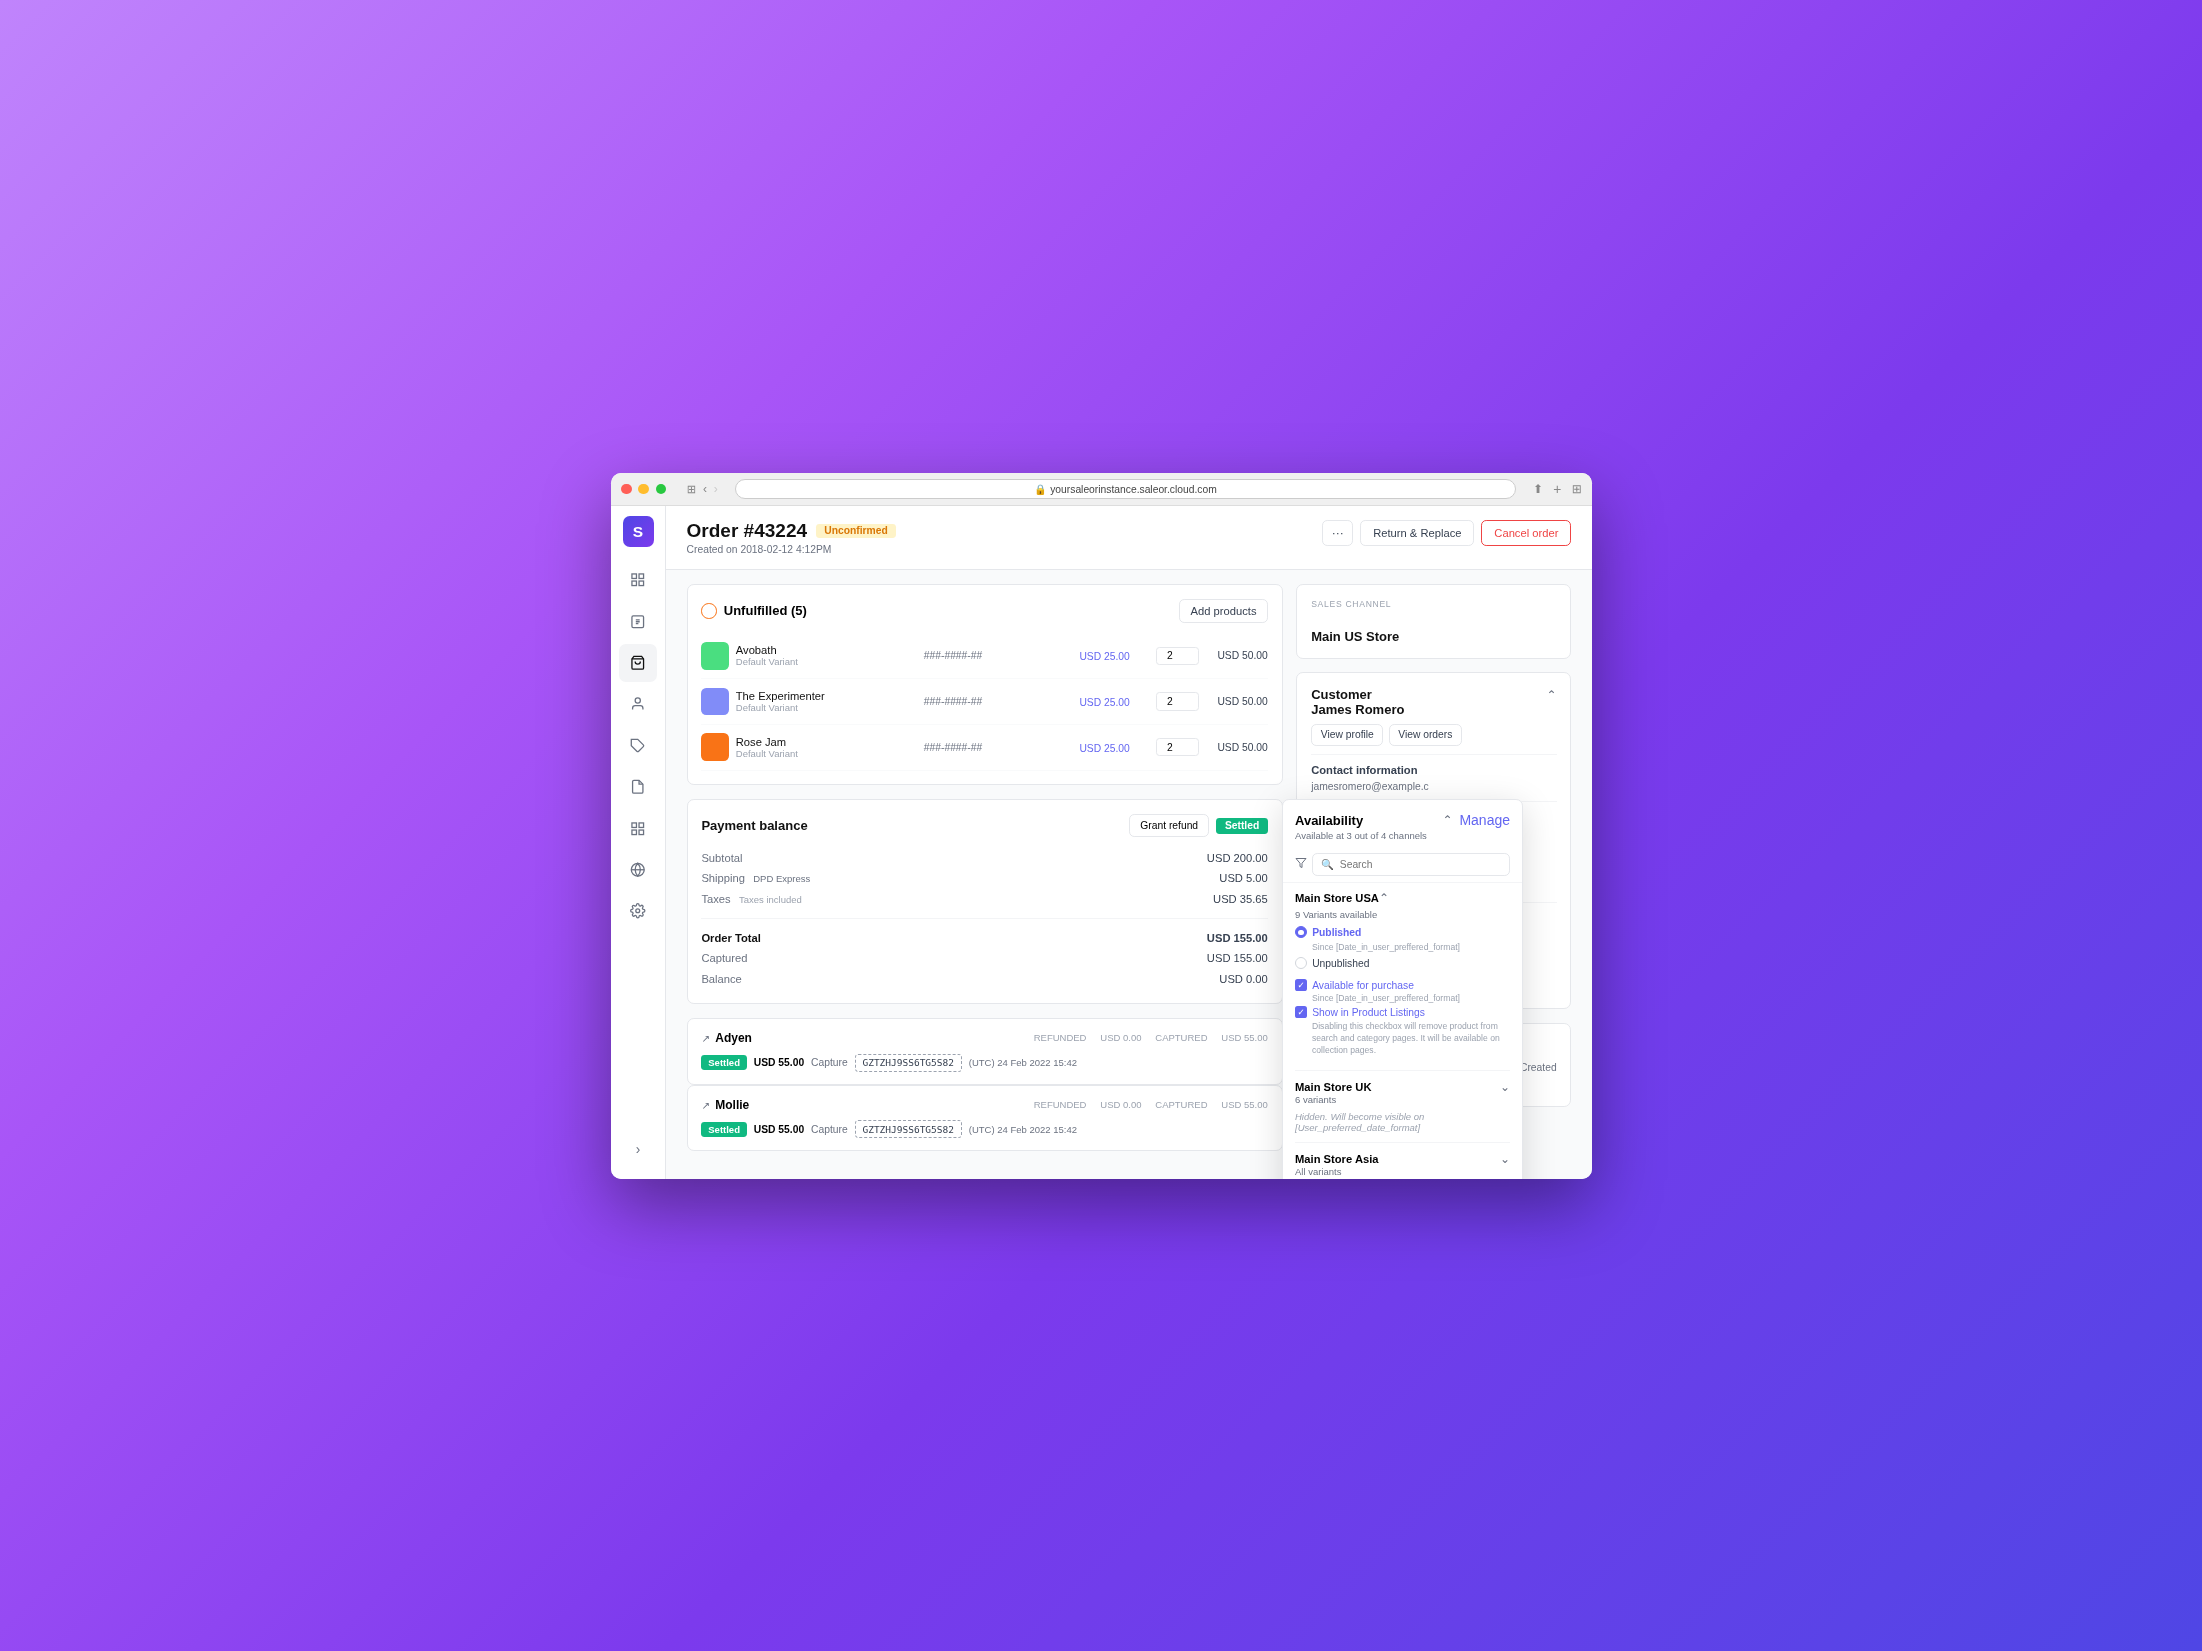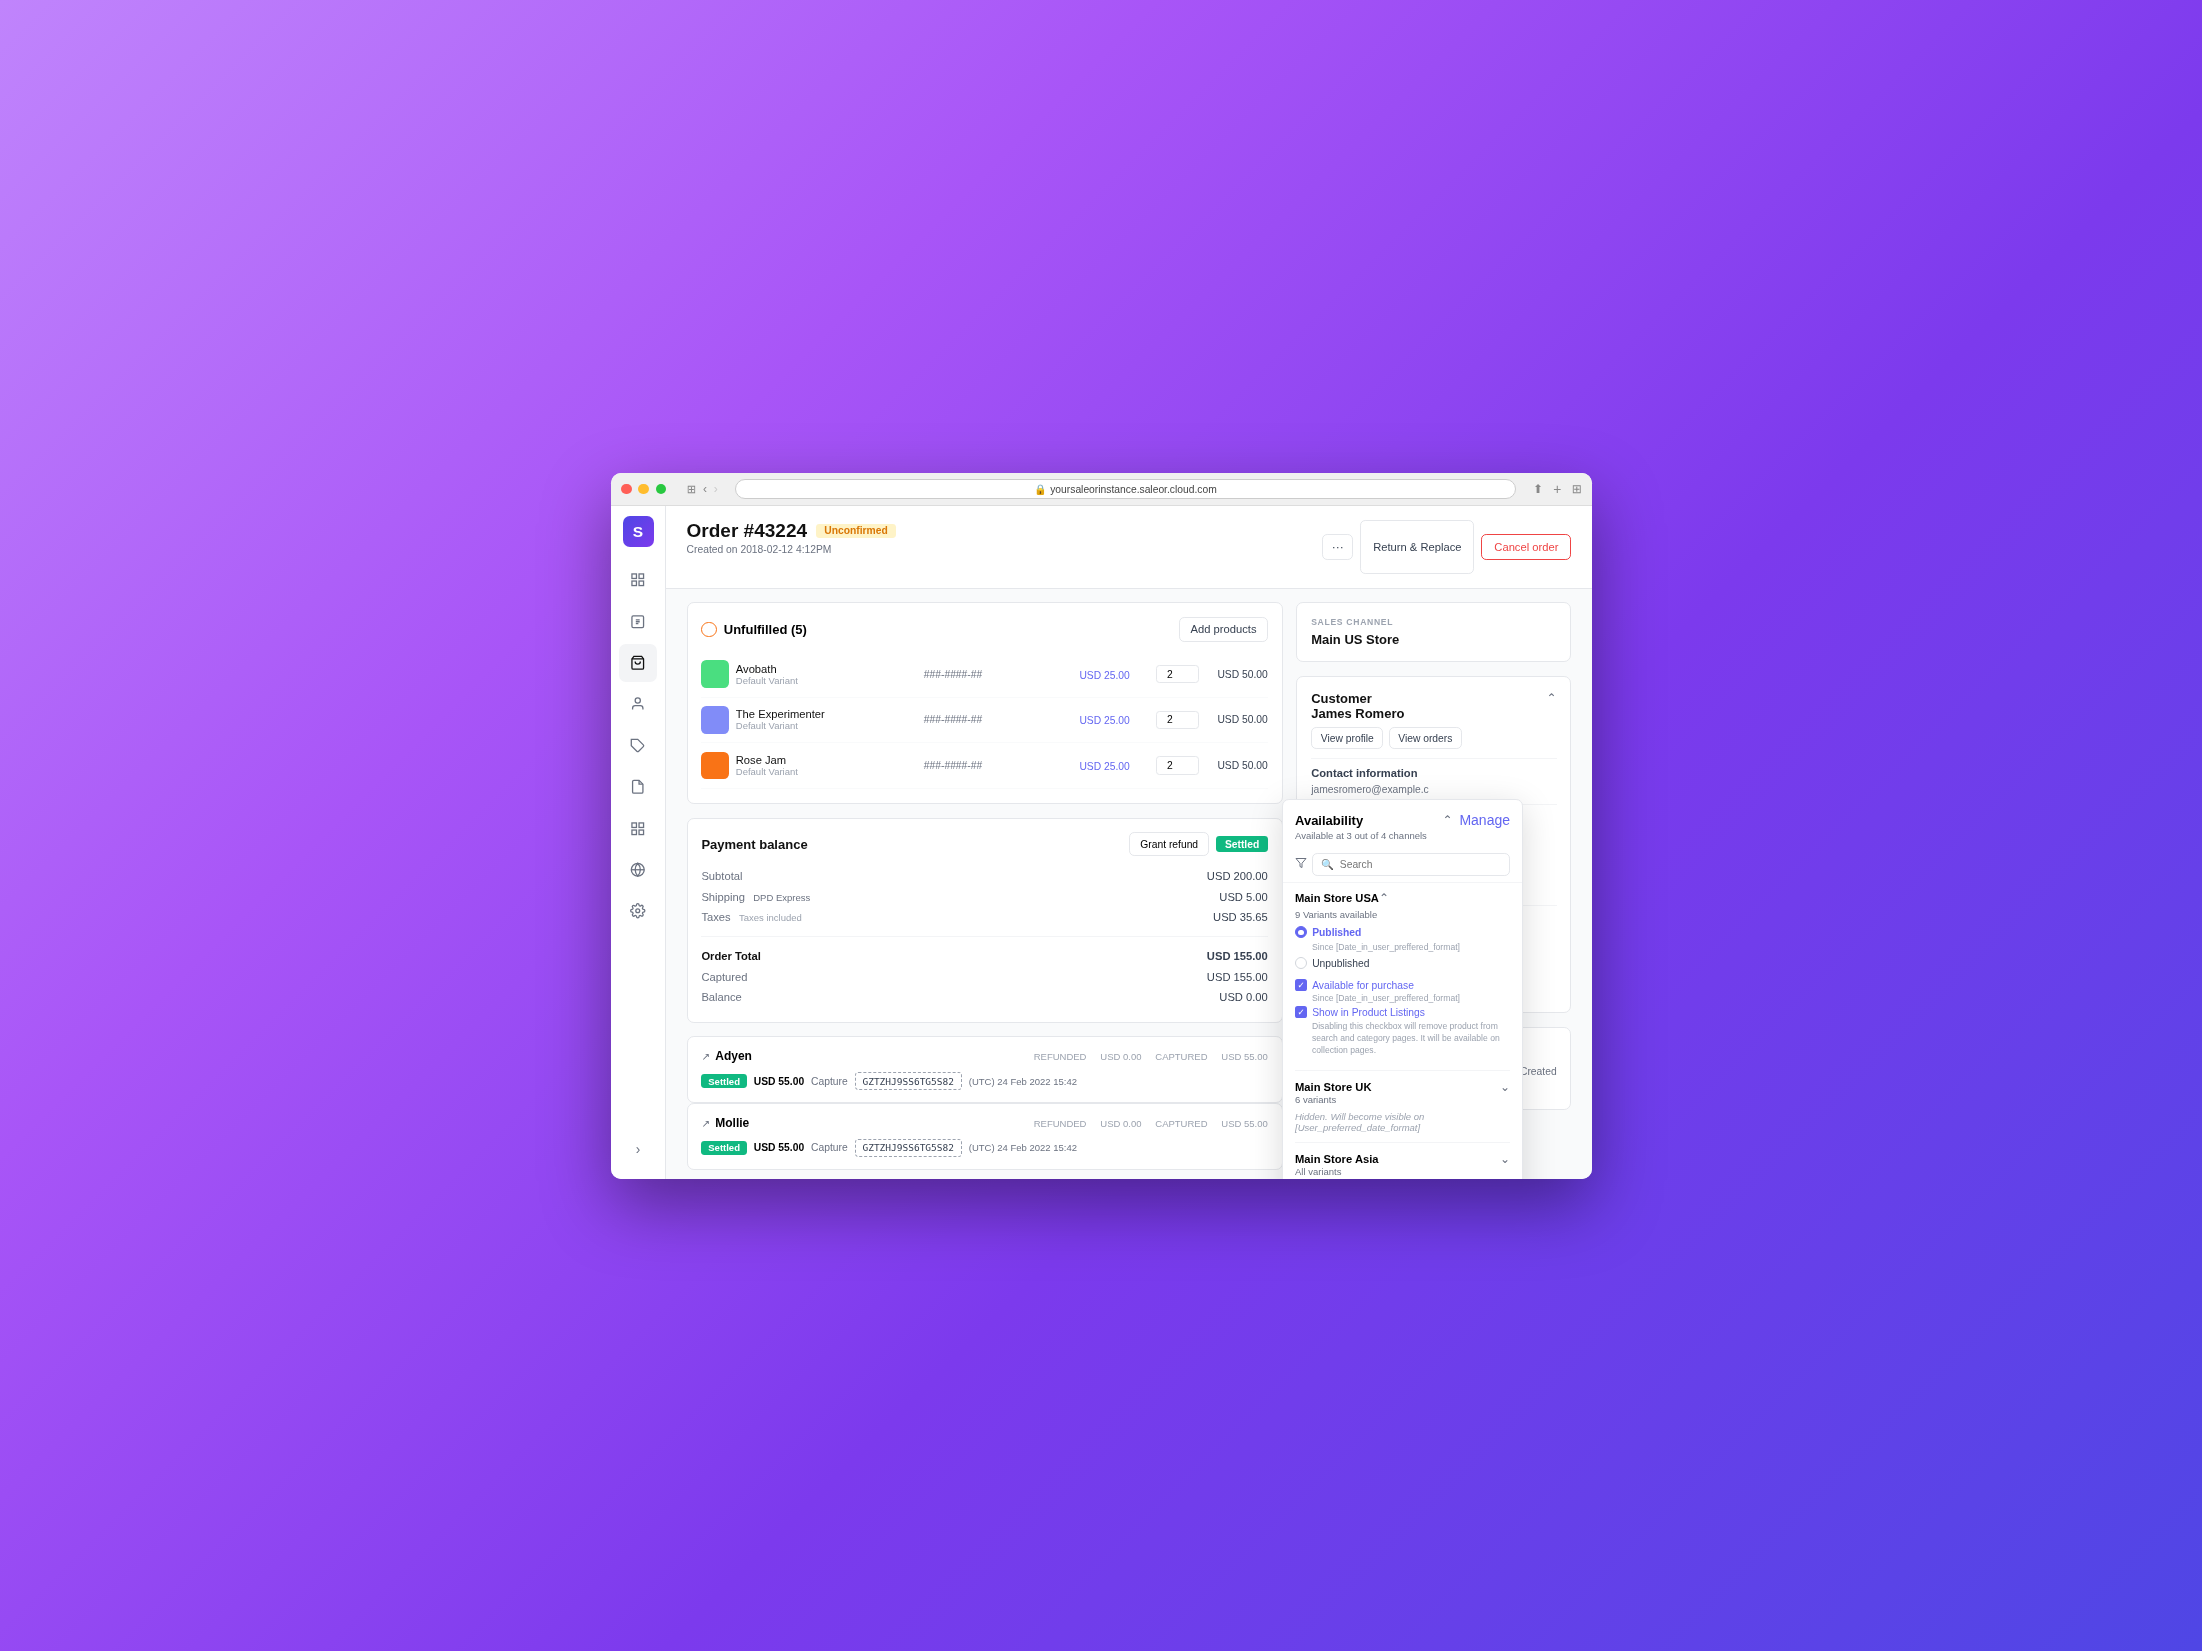--- a/index.html
+++ b/index.html
@@ -128,21 +128,21 @@
       background: #fef3c7;
       color: #d97706;
       border-radius: 3.4px;
       padding: 1.7px 8.6px;
       font-size: 10.3px;
       font-weight: 600;
     }
     .order-date { font-size: 10.3px; color: #6b7280; margin-top: 2.6px; }
     .header-right { display: flex; gap: 6.9px; align-items: center; }
     .btn-icon { background: none; border: 0.9px solid #e5e7eb; border-radius: 5.2px; padding: 5.2px 8.6px; cursor: pointer; color: #374151; font-size: 12px; }
-    .btn-secondary { background: #fff; border: 0.9px solid #e5e7eb; border-radius: 5.2px; padding: 20px 12px; cursor: pointer; color: #374151; font-size: 11.2px; font-weight: 500; }
+    .btn-secondary { background: #fff; border: 0.9px solid #e5e7eb; border-radius: 5.2px; padding: 6px 12px; cursor: pointer; color: #374151; font-size: 11.2px; font-weight: 500; }
     .btn-danger { background: #fff; border: 0.9px solid #ef4444; border-radius: 5.2px; padding: 6px 12px; cursor: pointer; color: #ef4444; font-size: 11.2px; font-weight: 500; }
 
     
     .content-area {
       flex: 1;
       display: flex;
       gap: 13.8px;
       padding: 13.8px 20.6px;
       overflow: auto;
     }
@@ -202,21 +202,21 @@
     .provider-icon { font-size: 10.3px; color: #6b7280; }
     .provider-name { font-size: 12px; font-weight: 600; }
     .refund-captured { display: flex; gap: 13.8px; font-size: 9.5px; color: #9ca3af; }
     .provider-detail-row { display: flex; align-items: center; gap: 6.9px; }
     .badge-settled-sm { background: #10b981; color: white; border-radius: 3.4px; padding: 1.7px 6.9px; font-size: 9.5px; font-weight: 600; }
     .capture-text { font-size: 10.3px; color: #6b7280; }
     .txn-id { border: 1.3px dashed #9ca3af; border-radius: 3.4px; padding: 2.6px 6.9px; font-size: 9.5px; color: #374151; font-family: monospace; }
     .txn-date { font-size: 9.5px; color: #6b7280; }
 
     
-    .sales-channel-label { font-size: 8.6px; font-weight: 700; color: #9ca3af; text-transform: uppercase; letter-spacing: 0.08em; margin-bottom: 5px; }
+    .sales-channel-label { font-size: 8.6px; font-weight: 400; color: #9ca3af; text-transform: uppercase; letter-spacing: 0.08em; margin-bottom: 20px; }
     .sales-channel-value { font-size: 13px; font-weight: 600; color: #111; }
 
     .customer-card-header { display: flex; align-items: center; justify-content: space-between; }
     .customer-name { font-size: 13px; font-weight: 600; color: #111; margin-bottom: 6.9px; }
     .customer-actions { display: flex; gap: 5.2px; }
     .btn-small { background: #fff; border: 0.9px solid #e5e7eb; border-radius: 5.2px; padding: 4.3px 8.6px; font-size: 10.3px; cursor: pointer; color: #374151; }
     .contact-title { font-size: 11.2px; font-weight: 600; margin-bottom: 5.2px; color: #374151; }
     .contact-email { font-size: 10.3px; color: #6b7280; }
     .address-title { font-size: 11.2px; font-weight: 600; margin-bottom: 5.2px; color: #374151; }
     .address-text { font-size: 10.3px; color: #6b7280; line-height: 1.6; }

